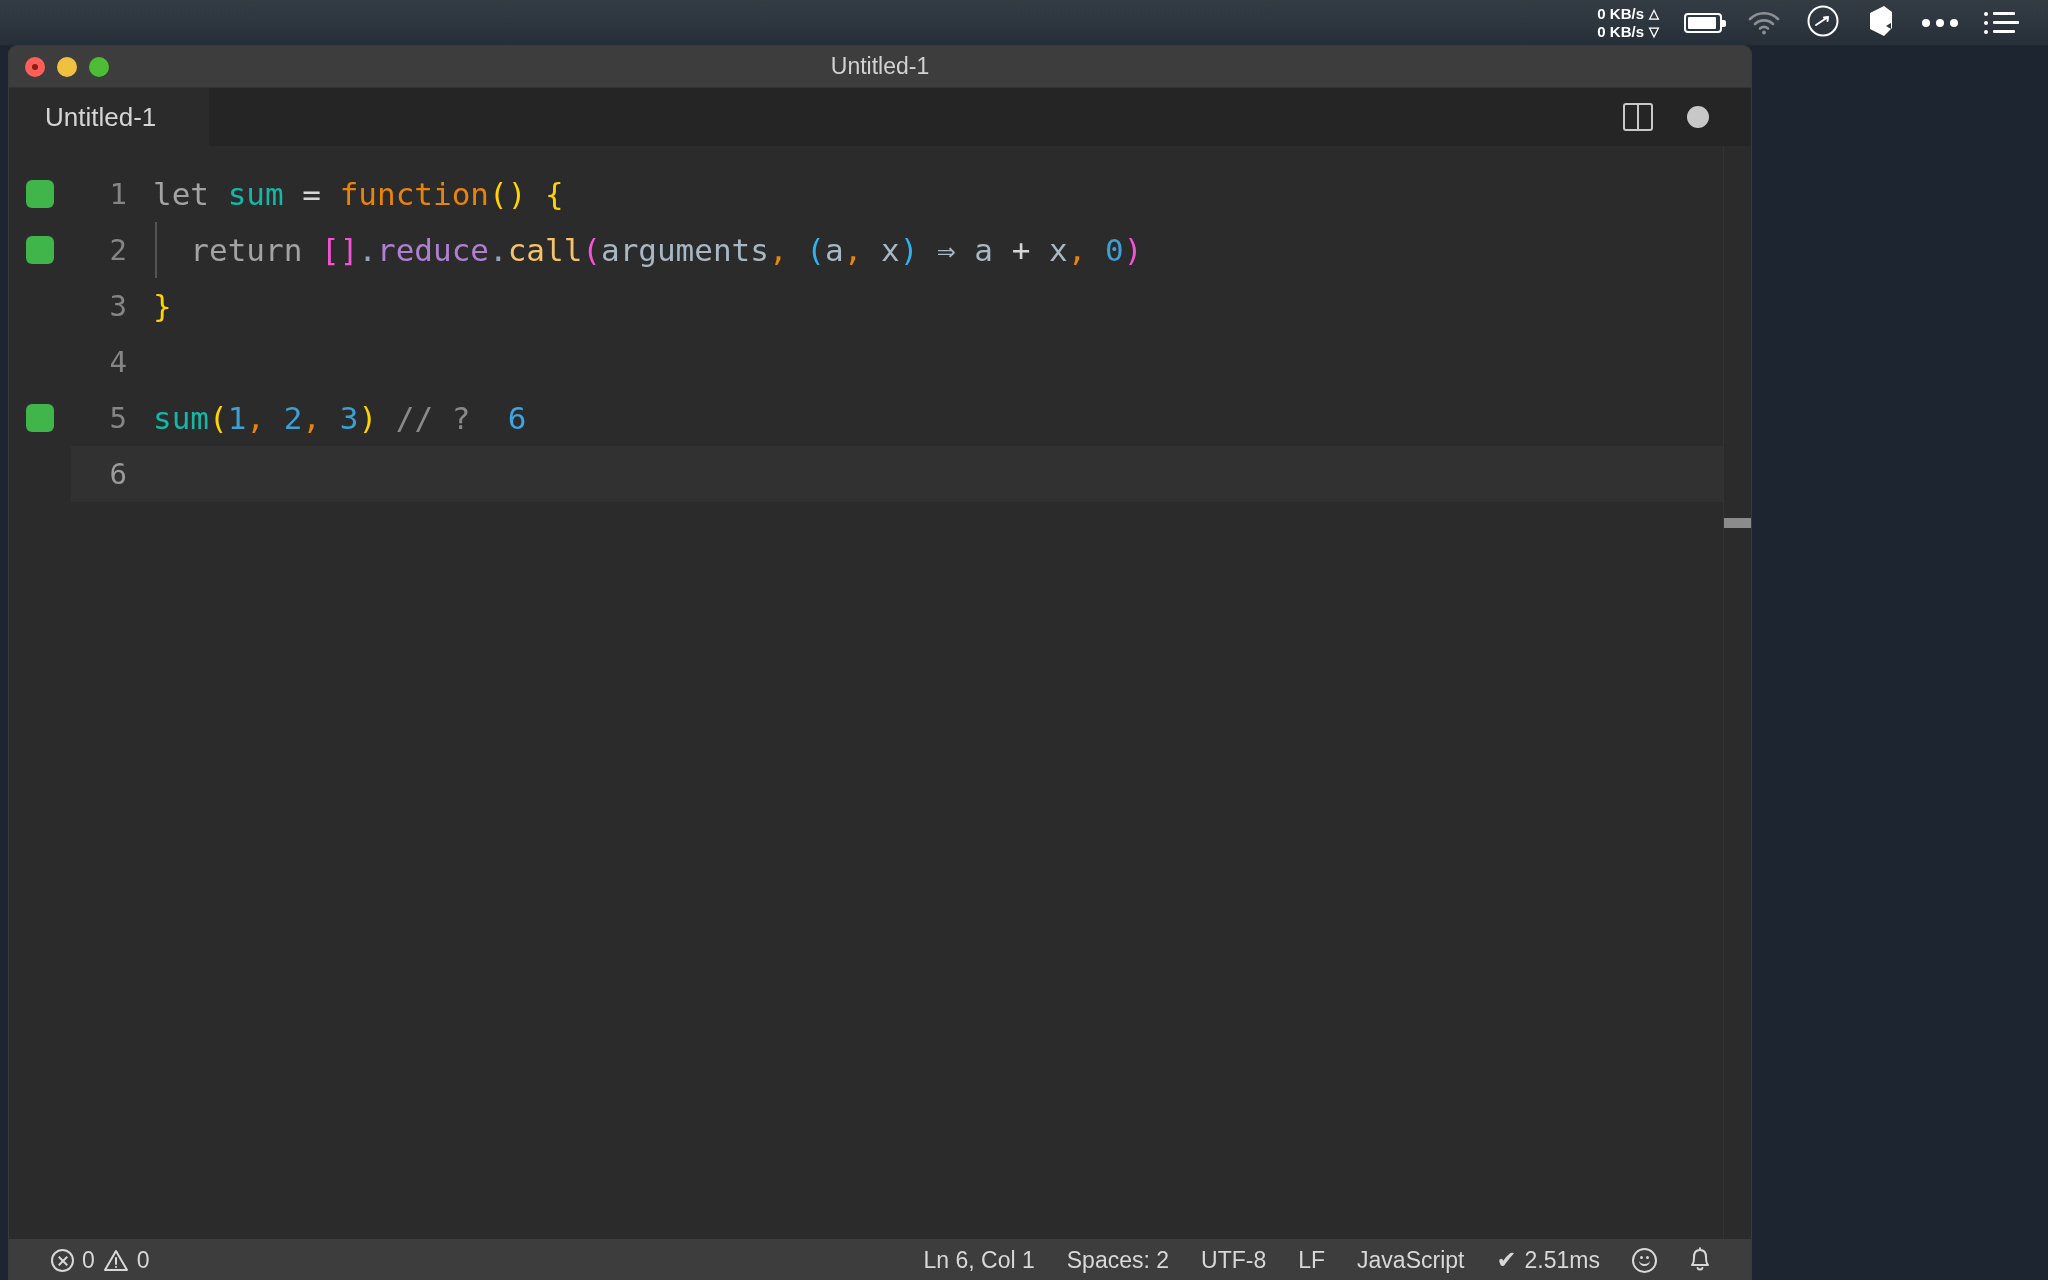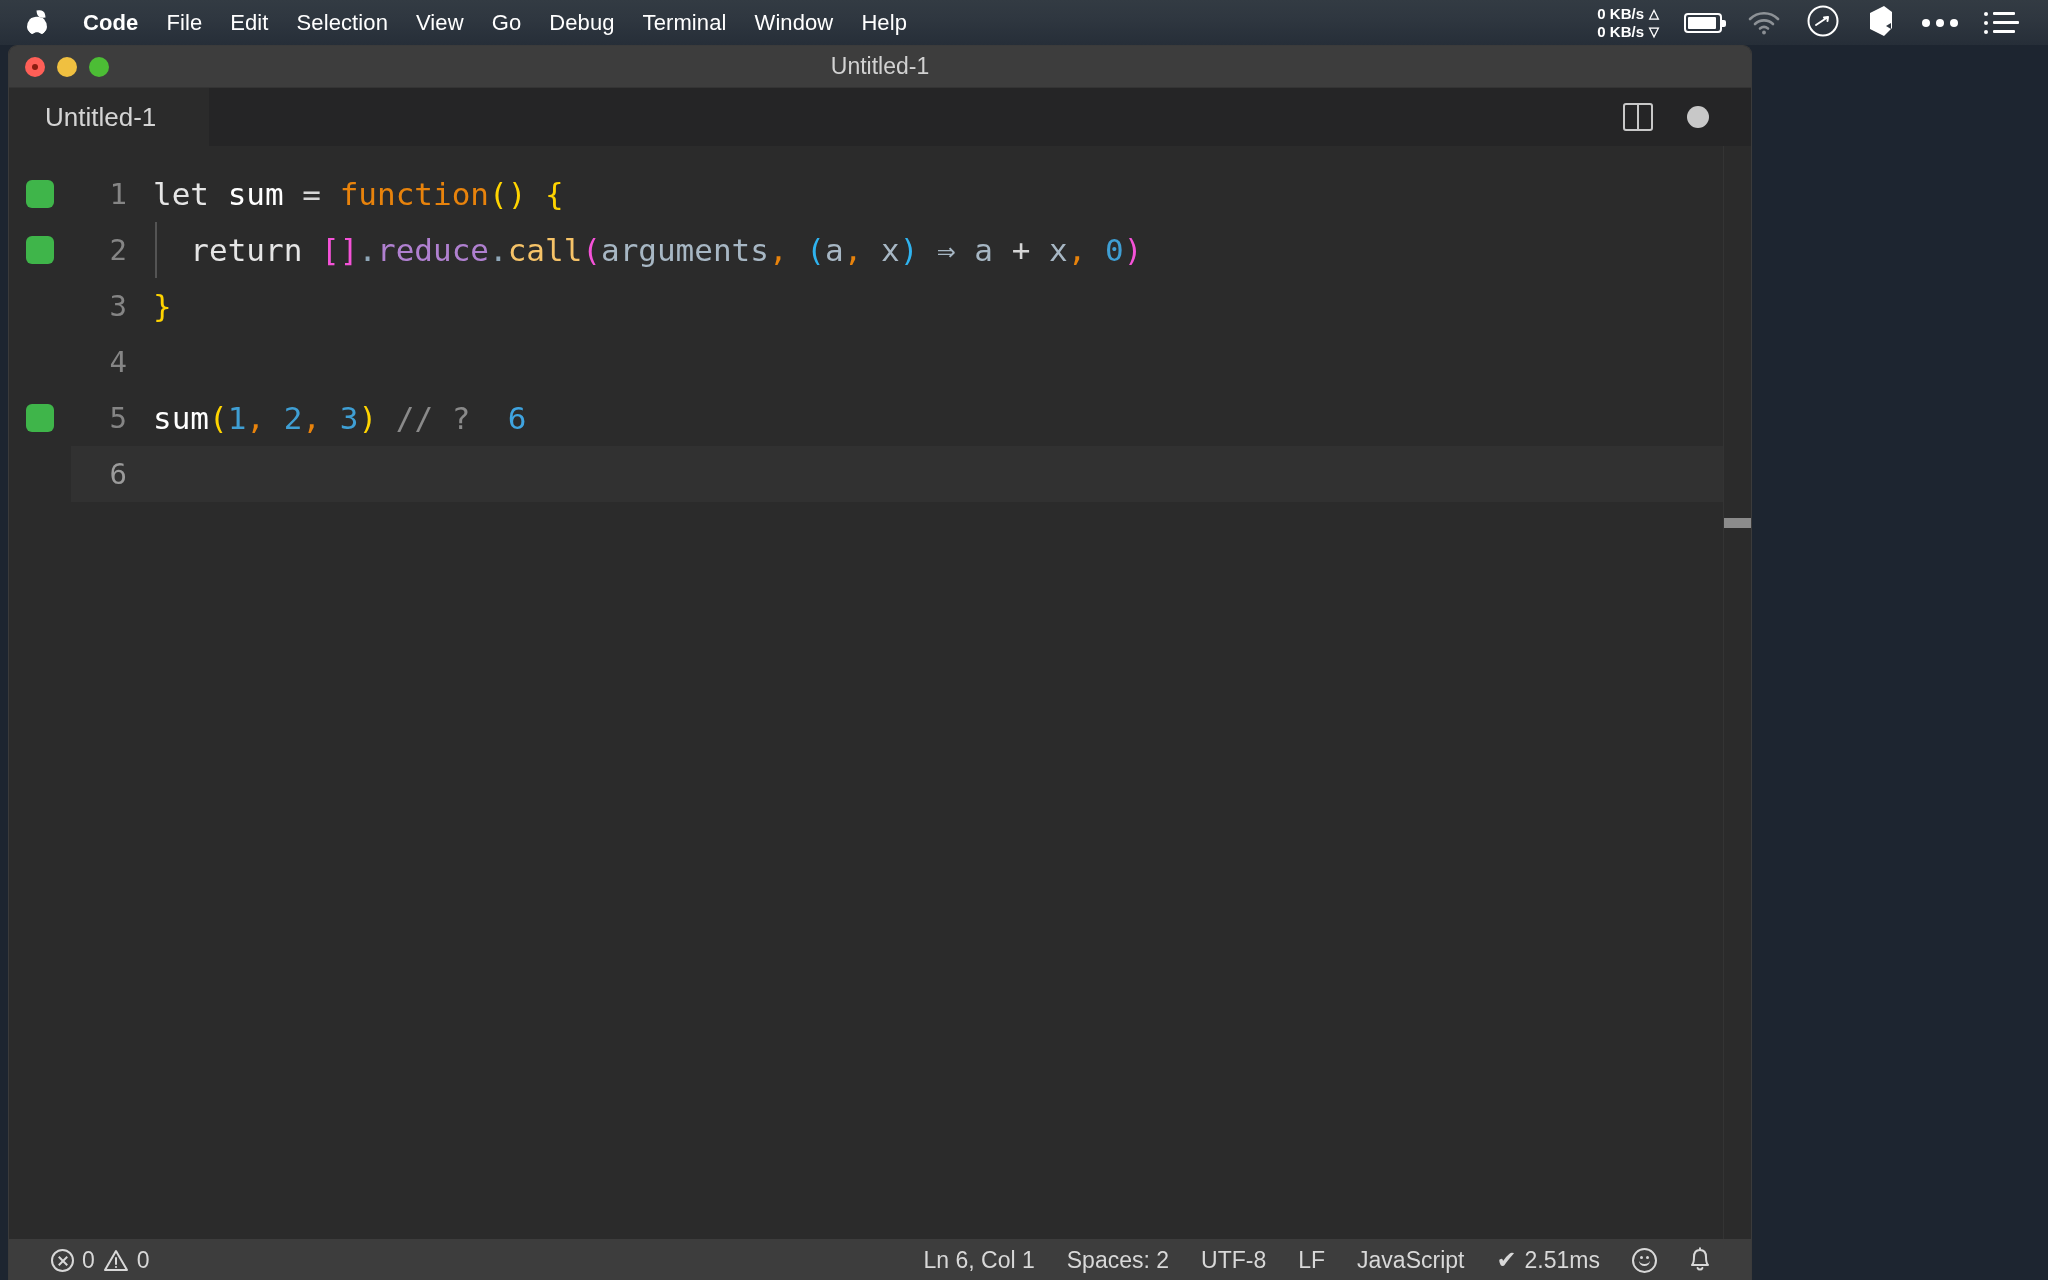--- a/index.html
+++ b/index.html
@@ -285,22 +285,22 @@
   }
   
   .indent-guide {
     position: absolute;
     left: 6px; top: 0; bottom: 0;
     width: 2px;
     background: #545454;
   }
 
   
-  .t-keyword   { color: #e5e5e5; }
-  .t-var       { color: #ffffff; }
+  .t-keyword   { color: #a3a3a3; }
+  .t-var       { color: #14b8a6; }
   .t-operator  { color: #d6d6d6; }
   .t-fnkw      { color: #e8830c; }
   .t-paren-y   { color: #ffd400; }
   .t-paren-m   { color: #f552d8; }
   .t-paren-c   { color: #2fb3ef; }
   .t-brace-y   { color: #ffd400; }
   .t-prop      { color: #b080d0; }
   .t-dot       { color: #8fa7b8; }
   .t-call      { color: #f6c368; margin-top: 39px; }
   .t-ident     { color: #a7b7c4; }
@@ -401,35 +401,20 @@
   }
 
   .bell { width: 22px; height: 26px; position: relative; display:inline-block; }
 
   .check { font-size: 24px; }
 </style>
 </head>
 <body>
 
 <div id="menubar">
-  <div id="menubar-left">
-    <div class="menu-apple">
-      <span class="apple-glyph"></span>
-    </div>
-    <div class="menu-item bold">Code</div>
-    <div class="menu-item">File</div>
-    <div class="menu-item">Edit</div>
-    <div class="menu-item">Selection</div>
-    <div class="menu-item">View</div>
-    <div class="menu-item">Go</div>
-    <div class="menu-item">Debug</div>
-    <div class="menu-item">Terminal</div>
-    <div class="menu-item">Window</div>
-    <div class="menu-item">Help</div>
-  </div>
 
   <div id="menubar-right">
     <div class="tray-net">
       <div class="rates">
         <div>0 KB/s</div>
         <div>0 KB/s</div>
       </div>
       <div class="arrows">
         <span>△</span>
         <span>▽</span>

